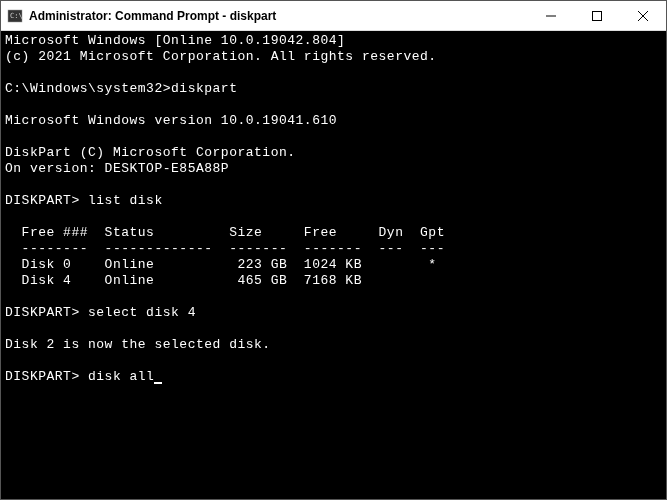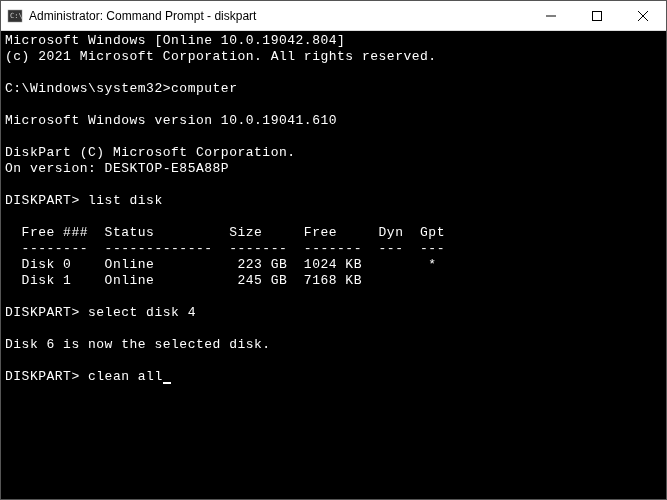--- a/index.html
+++ b/index.html
@@ -34,20 +34,21 @@
       height: 16px;
       margin-right: 6px;
       display: flex;
       align-items: center;
       justify-content: center;
     }
     .titlebar-title {
       font-size: 12px;
       color: #000;
       flex: 1;
+      font-weight: bold;
     }
     .titlebar-buttons {
       display: flex;
       height: 100%;
     }
     .titlebar-btn {
       width: 46px;
       height: 100%;
       display: flex;
       align-items: center;
@@ -108,32 +109,32 @@
         <svg viewBox="0 0 10 10">
             <line x1="0" y1="0" x2="10" y2="10" stroke="#000" stroke-width="1"></line>
             <line x1="10" y1="0" x2="0" y2="10" stroke="#000" stroke-width="1"></line>
           </svg>
       </div>
     </div>
   </div>
   <div class="terminal"><span>Microsoft Windows [Online 10.0.19042.804]</span>
 <span>(c) 2021 Microsoft Corporation. All rights reserved.</span>
 <span></span>
-<span>C:\Windows\system32&gt;</span><span>computer</span>
+<span>C:\Windows\system32&gt;</span><span>diskpart</span>
 <span></span>
 <span>Microsoft Windows version 10.0.19041.610</span>
 <span></span>
 <span>DiskPart (C) Microsoft Corporation.</span>
 <span>On version: DESKTOP-E85A88P</span>
 <span></span>
 <span>DISKPART&gt; </span><span>list disk</span>
 <span></span>
 <span>  Free ###  Status         Size     Free     Dyn  Gpt</span>
 <span>  --------  -------------  -------  -------  ---  ---</span>
 <span>  Disk 0    Online          223 GB  1024 KB        *</span>
-<span>  Disk 1    Online          245 GB  7168 KB</span>
+<span>  Disk 4    Online          465 GB  7168 KB</span>
 <span></span>
 <span>DISKPART&gt; </span><span>select disk 4</span>
 <span></span>
-<span>Disk 6 is now the selected disk.</span>
+<span>Disk 2 is now the selected disk.</span>
 <span></span>
-<span>DISKPART&gt; </span><span>clean all</span><span class="cursor"></span></div>
+<span>DISKPART&gt; </span><span>disk all</span><span class="cursor"></span></div>
 </div>
 
 </body></html>

